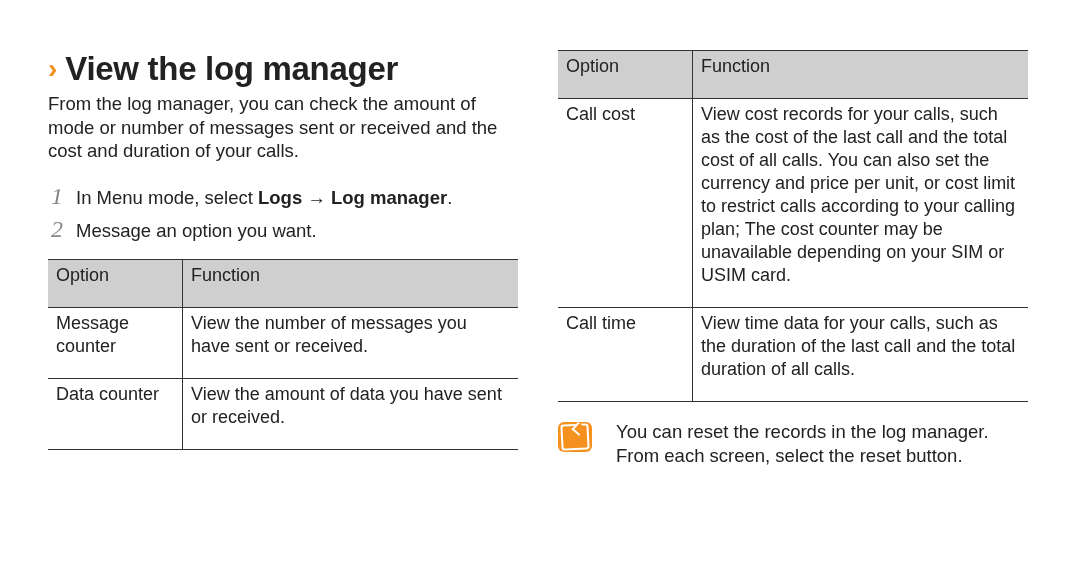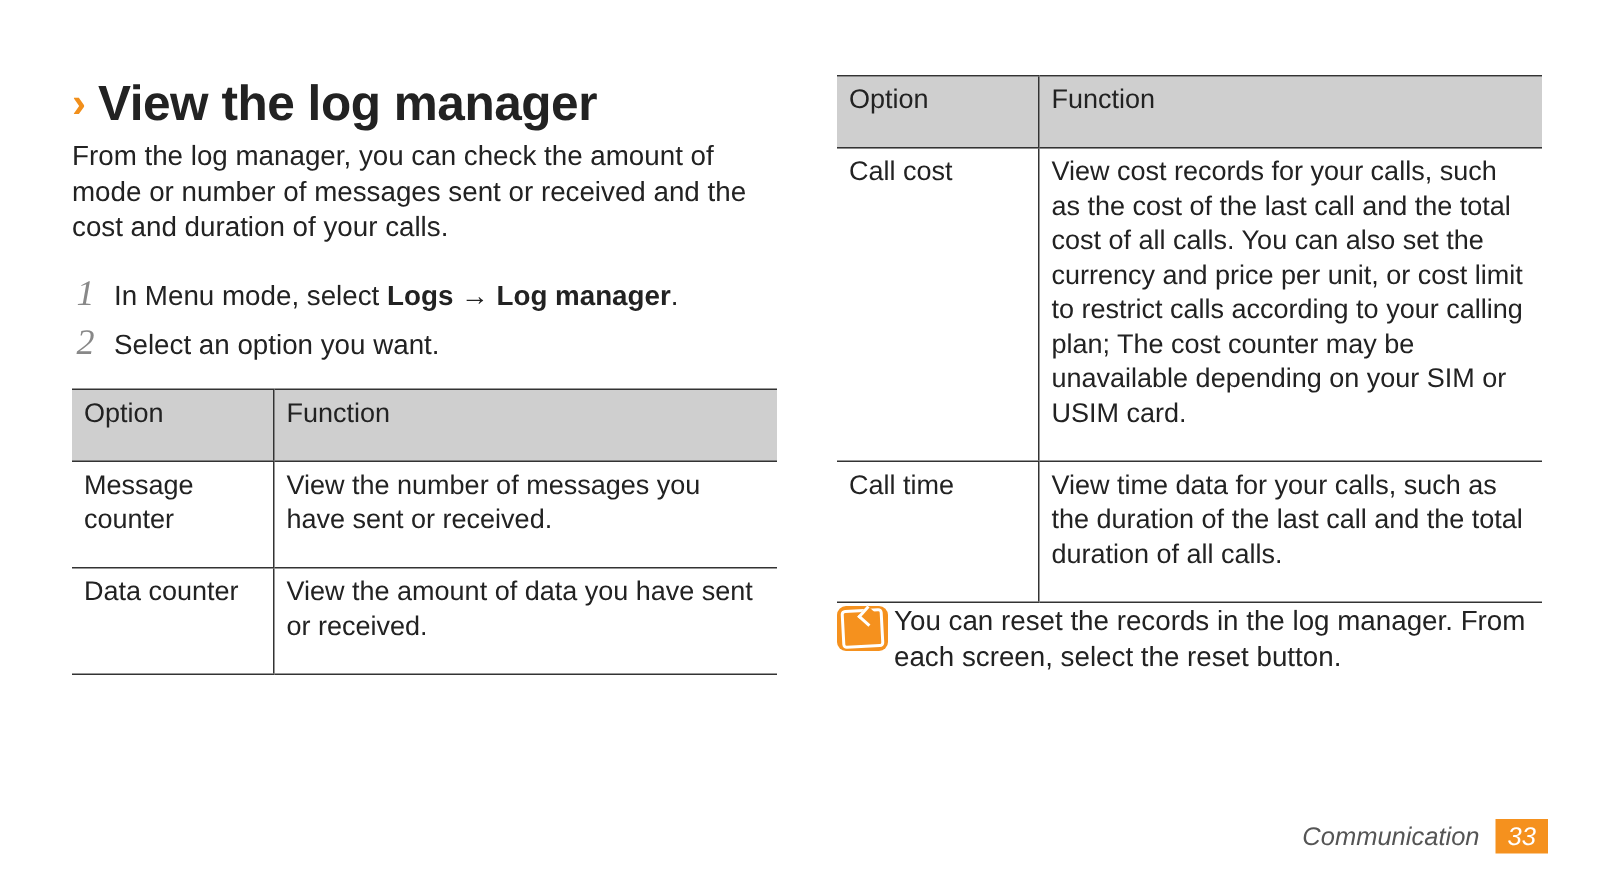--- a/index.html
+++ b/index.html
@@ -90,21 +90,22 @@
   }
   table.opt th:first-child, table.opt td:first-child {
     width: 118px;
   }
   table.opt th + th, table.opt td + td {
     border-left: 1px solid #333;
   }
 
   .note-row {
     display: flex;
-    gap: 4px;
+    gap: 24px;
+    margin-top: 18px;
     align-items: flex-start;
   }
   .note-icon {
     width: 34px;
     height: 30px;
     border-radius: 6px;
     background: #f5911e;
     display: flex;
     align-items: center;
     justify-content: center;
@@ -170,21 +171,21 @@
 
       <div class="steps">
         <div class="step">
           <span class="step-num">1</span>
           <span class="step-text">
             <span>In Menu mode, select </span><span class="bold">Logs → Log manager</span><span>.</span>
           </span>
         </div>
         <div class="step">
           <span class="step-num">2</span>
-          <span class="step-text">Select an option you want.</span>
+          <span class="step-text">Message an option you want.</span>
         </div>
       </div>
 
       <table class="opt">
         <thead>
           <tr>
             <th>Option</th>
             <th>Function</th>
           </tr>
         </thead>
@@ -224,17 +225,13 @@
       <div class="note-row">
         <div class="note-icon">
           <div class="note-icon-inner"></div>
         </div>
         <div class="note-text">You can reset the records in the log manager. From each screen, select the reset button.</div>
       </div>
     </div>
 
   </div>
 
-  <div class="footer">
-    <span class="footer-label">Communication</span>
-    <span class="footer-num">33</span>
-  </div>
 </div>
 
 </body></html>

